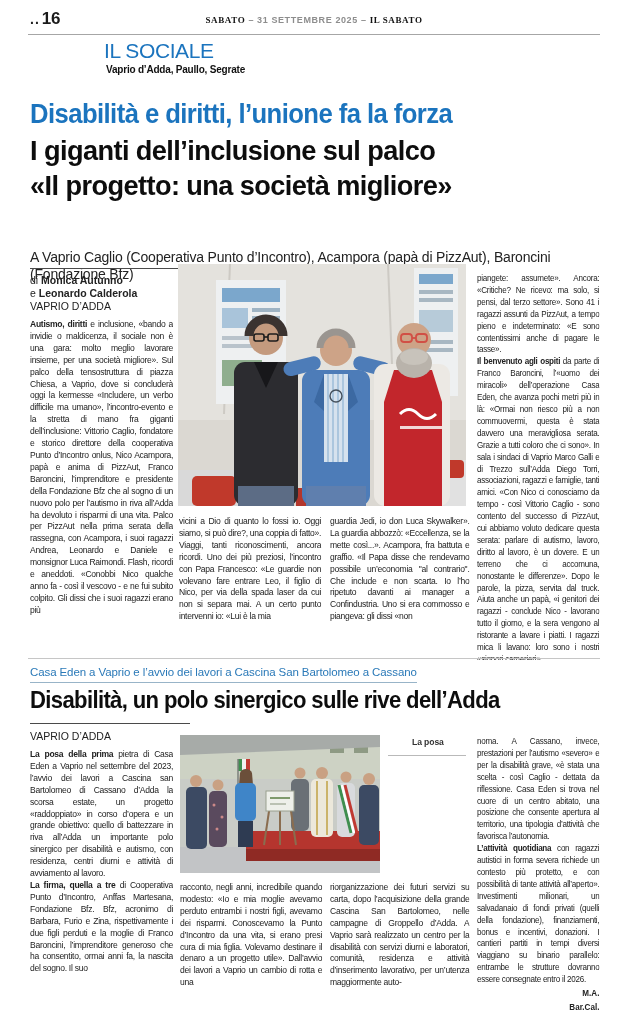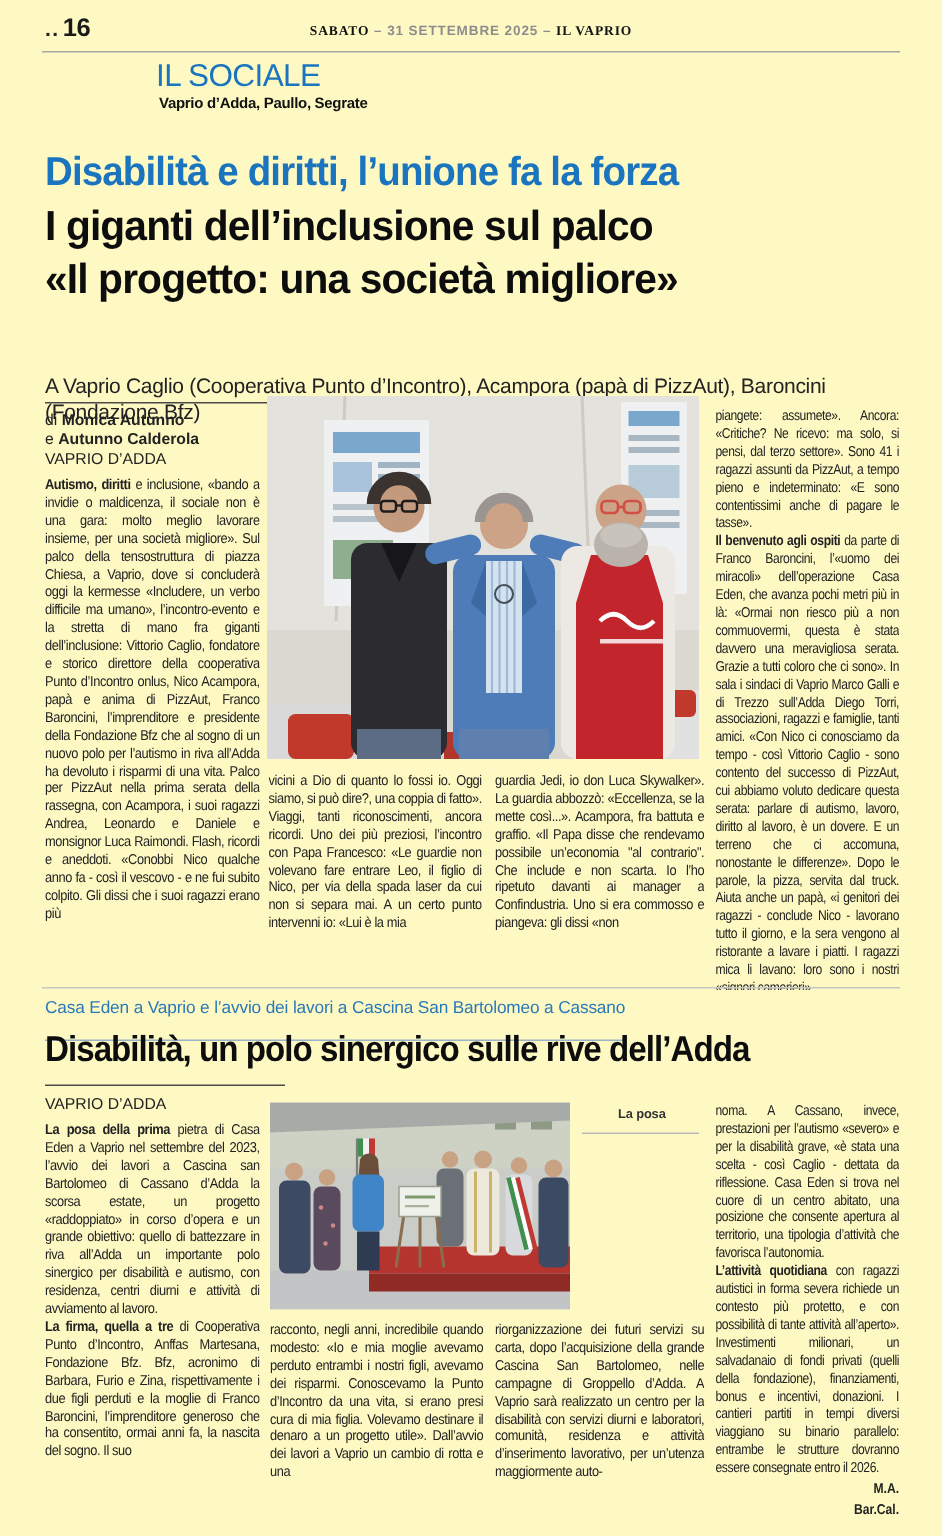--- a/index.html
+++ b/index.html
@@ -1,16 +1,16 @@
 <!DOCTYPE html>
 <html lang="it"><head>
 <meta charset="utf-8">
 <style>
   html,body{margin:0;padding:0;background:#e8e8e8;font-family:"Liberation Sans",sans-serif;}
-  .page{position:relative;width:628px;height:1024px;margin:0 auto;background:#fef9c3;color:#1a1a1a;overflow:hidden;}
+  .page{position:relative;width:628px;height:1024px;margin:0 auto;background:#ffffff;color:#1a1a1a;overflow:hidden;}
   .abs{position:absolute;}
 
   
   .pagenum{left:30px;top:9px;font-size:17px;font-weight:bold;letter-spacing:-0.3px;}
   .pagenum .dots{font-size:14px;letter-spacing:1px;color:#222;margin-right:2px;}
   .dateline{left:0;right:0;top:15px;text-align:center;font-size:9px;letter-spacing:0.6px;color:#8d8d8d;font-weight:bold;}
   .dateline .ink{color:#131313;font-family:Liberation Serif, serif;}
   .rule{height:1px;background:#a6a6a6;}
   .header-rule{left:28px;top:34px;width:572px;}
 
@@ -38,21 +38,21 @@
   .a1-col4{left:477px;top:272px;width:144px;height:388px;transform:scaleX(0.85);}
 
   .photo1{left:178px;top:264px;width:288px;height:242px;}
   .photo2{left:180px;top:735px;width:200px;height:138px;}
   .photo1 svg,.photo2 svg{display:block;width:100%;height:100%;}
 
   
   .divider{left:28px;top:658px;width:572px;background:#c6c6c6;}
 
   
-  .kicker{left:30px;top:666px;font-size:11.5px;color:#2a79b8;letter-spacing:-0.1px;white-space:nowrap;padding-bottom:15px;border-bottom:1px solid #98b4c8;}
+  .kicker{left:30px;top:666px;font-size:11.5px;color:#2a79b8;letter-spacing:-0.1px;white-space:nowrap;padding-bottom:4px;border-bottom:1px solid #98b4c8;}
   .a2-headline{left:30px;top:686px;font-size:24px;font-weight:bold;letter-spacing:-0.7px;white-space:nowrap;transform:scaleX(0.92);transform-origin:0 0;color:#0d0d0d;}
   .a2-col1{left:30px;top:748px;width:159px;height:266px;transform:scaleX(0.9);}
   .a2-col2{left:180px;top:881px;width:158px;height:138px;transform:scaleX(0.9);}
   .a2-col3{left:330px;top:881px;width:155px;height:138px;transform:scaleX(0.9);}
   .a2-col4{left:477px;top:735px;width:144px;height:286px;transform:scaleX(0.85);}
 
   .caption{left:388px;top:737px;width:82px;font-size:8.6px;line-height:11px;letter-spacing:-0.1px;color:#333;}
   .caption .cap-lead{font-weight:bold;margin-left:24px;}
   .caption-rule{margin-top:7px;width:78px;height:1px;background:#b9b9b9;}
 
@@ -64,40 +64,40 @@
 <div class="page">
 
   <div class="abs pagenum">
     <span class="dots">..</span><span>16</span>
   </div>
   <div class="abs dateline">
     <span class="ink">SABATO</span>
     <span>–</span>
     <span>31 SETTEMBRE 2025</span>
     <span>–</span>
-    <span class="ink">IL VAPRIO</span>
+    <span class="ink">IL SABATO</span>
   </div>
   <div class="abs rule header-rule"></div>
 
   <div class="abs section-title">IL SOCIALE</div>
   <div class="abs section-sub">Vaprio d’Adda, Paullo, Segrate</div>
 
   <div class="abs h1-blue">Disabilità e diritti, l’unione fa la forza</div>
   <div class="abs h2-black">
     <div>I giganti dell’inclusione sul palco</div>
     <div>«Il progetto: una società migliore»</div>
   </div>
   <div class="abs standfirst">
     <div>A Vaprio Caglio (Cooperativa Punto d’Incontro), Acampora (papà di PizzAut), Baroncini (Fondazione Bfz)</div>
   </div>
 
   <div class="abs rule byline-rule" style="left:30px;top:268px;"></div>
   <div class="abs byline" style="left:30px;top:274px;">
     <div><span>di </span><b>Monica Autunno</b></div>
-    <div><span>e </span><b>Autunno Calderola</b></div>
+    <div><span>e </span><b>Leonardo Calderola</b></div>
     <div class="place">VAPRIO D’ADDA</div>
   </div>
 
   <div class="abs photo1">
     <svg viewBox="0 0 288 242" aria-hidden="true">
       <rect width="288" height="242" fill="#dbd8d2"></rect>
       <rect width="288" height="156" fill="#e4e2dd"></rect>
       <line x1="52" y1="0" x2="46" y2="150" stroke="#cdcac4" stroke-width="2"></line>
       <line x1="210" y1="0" x2="216" y2="150" stroke="#cdcac4" stroke-width="2"></line>
       <g>

